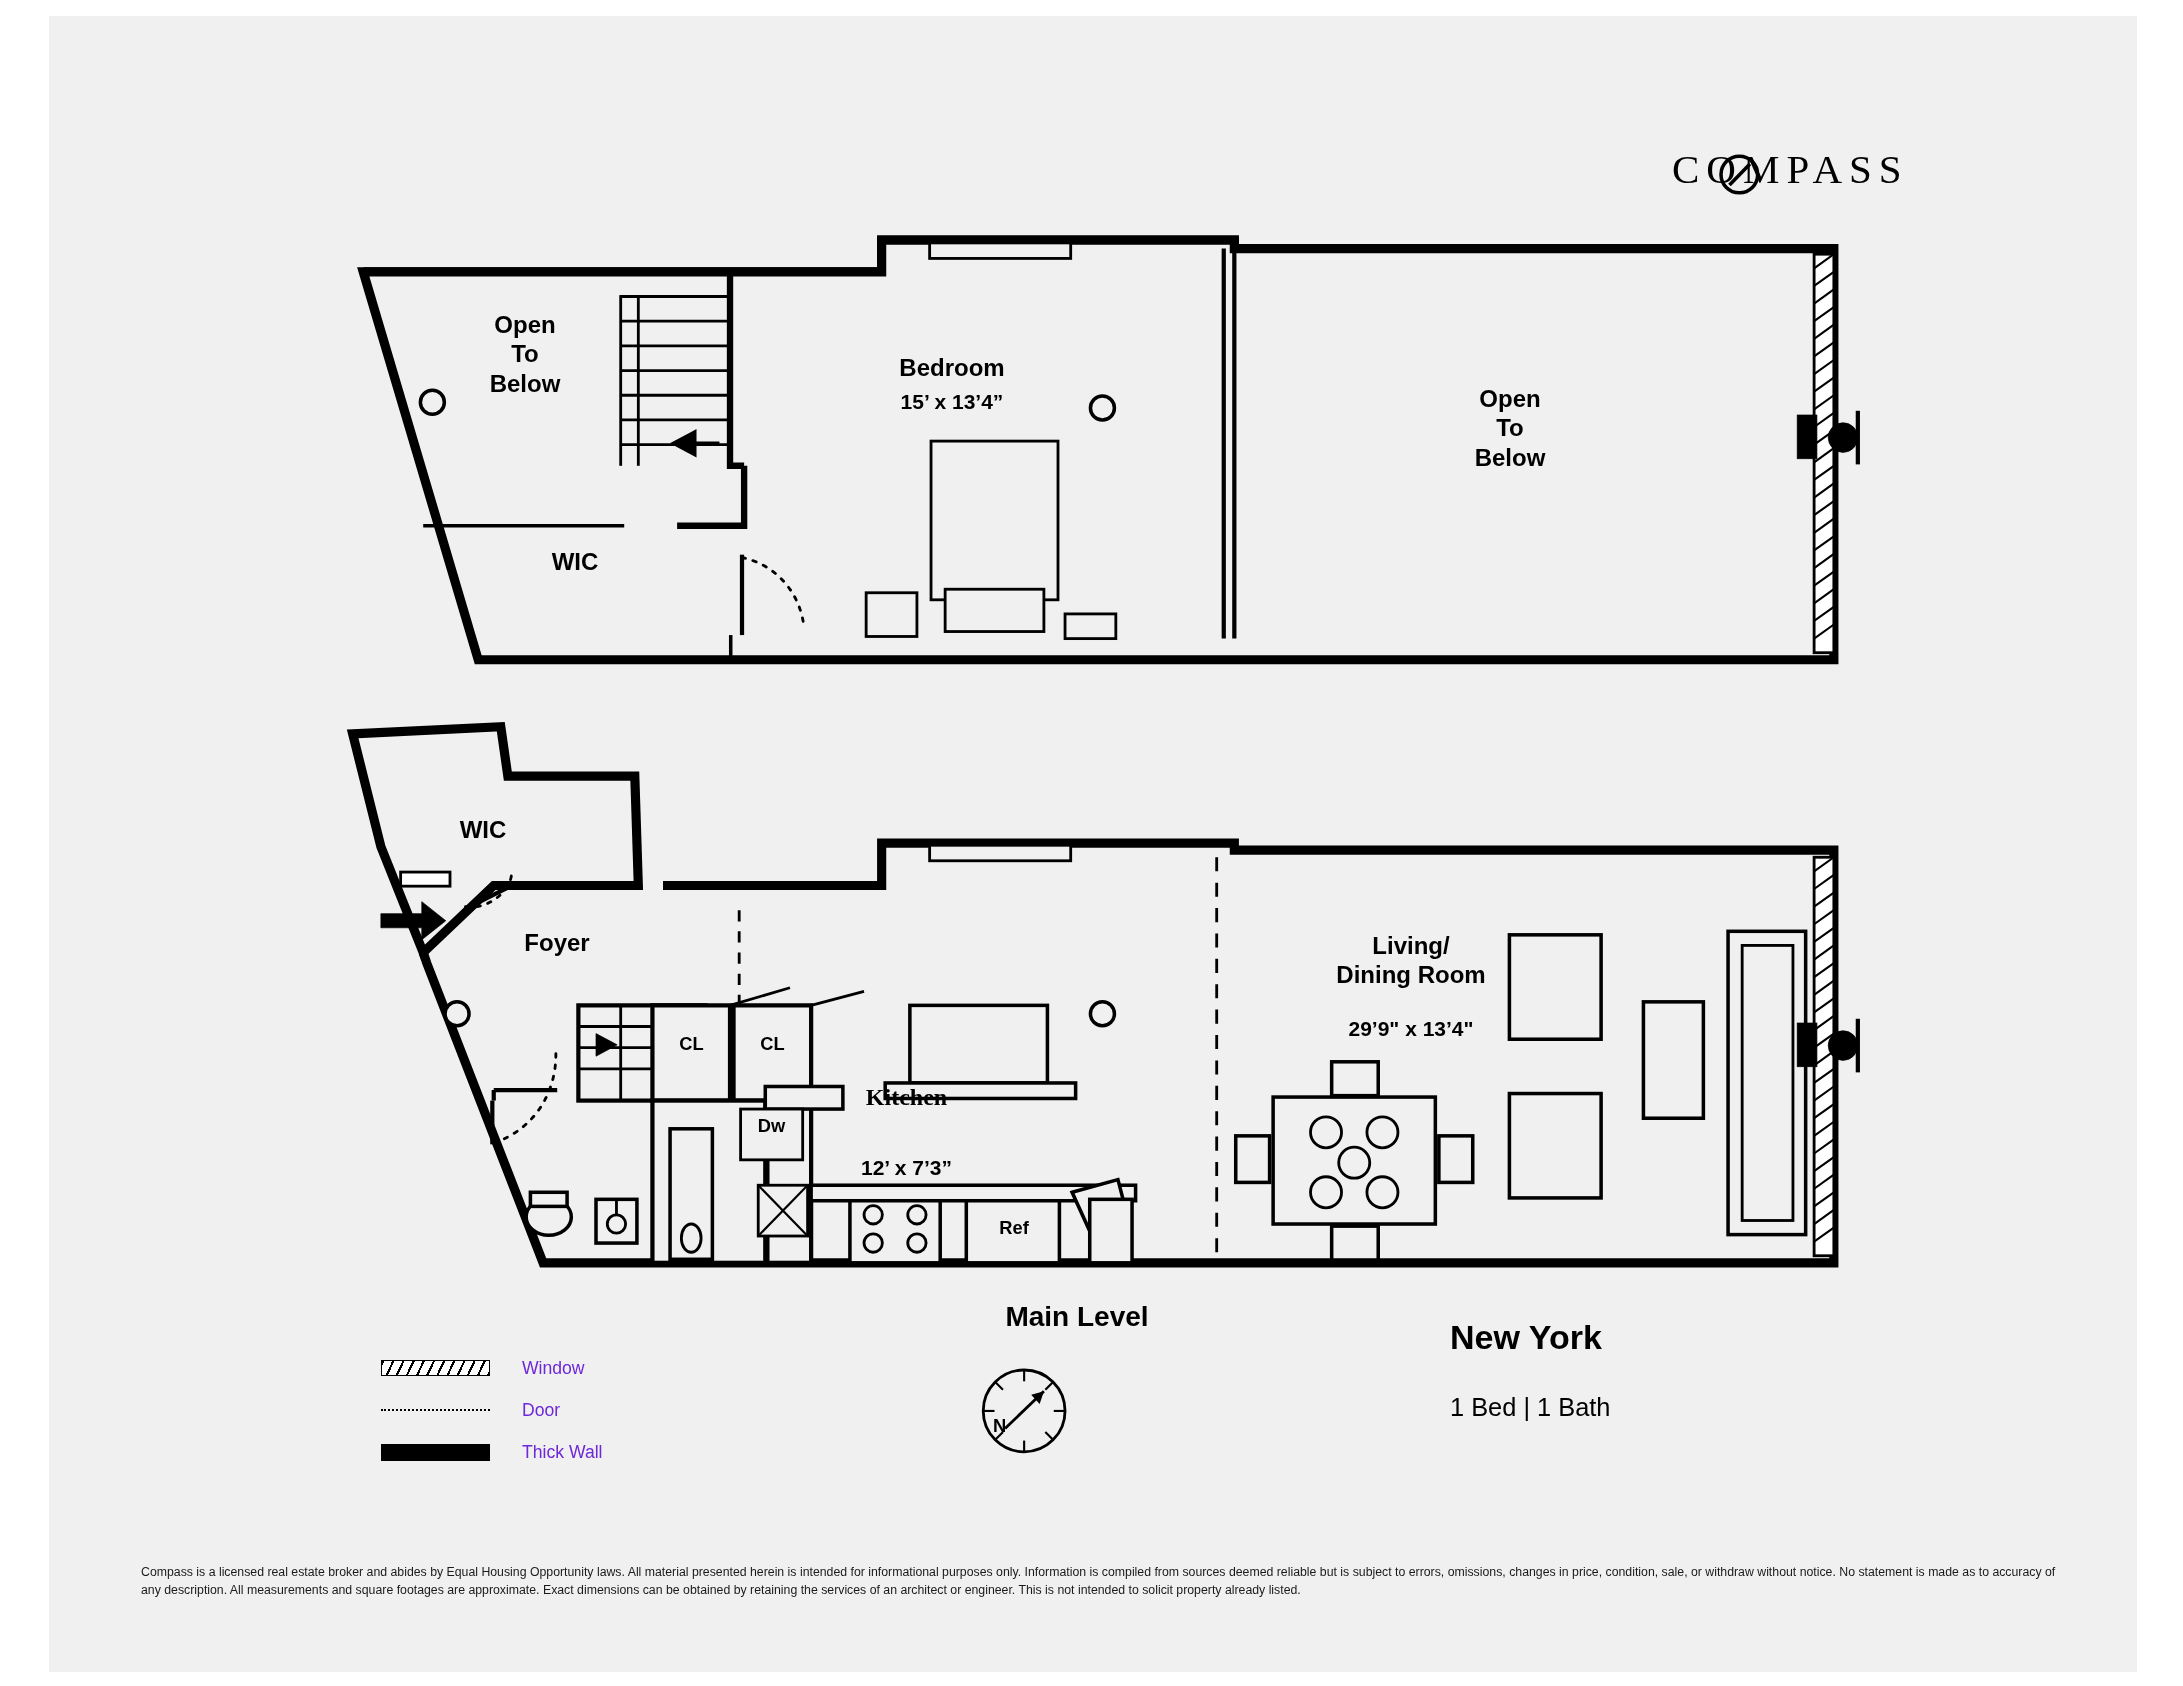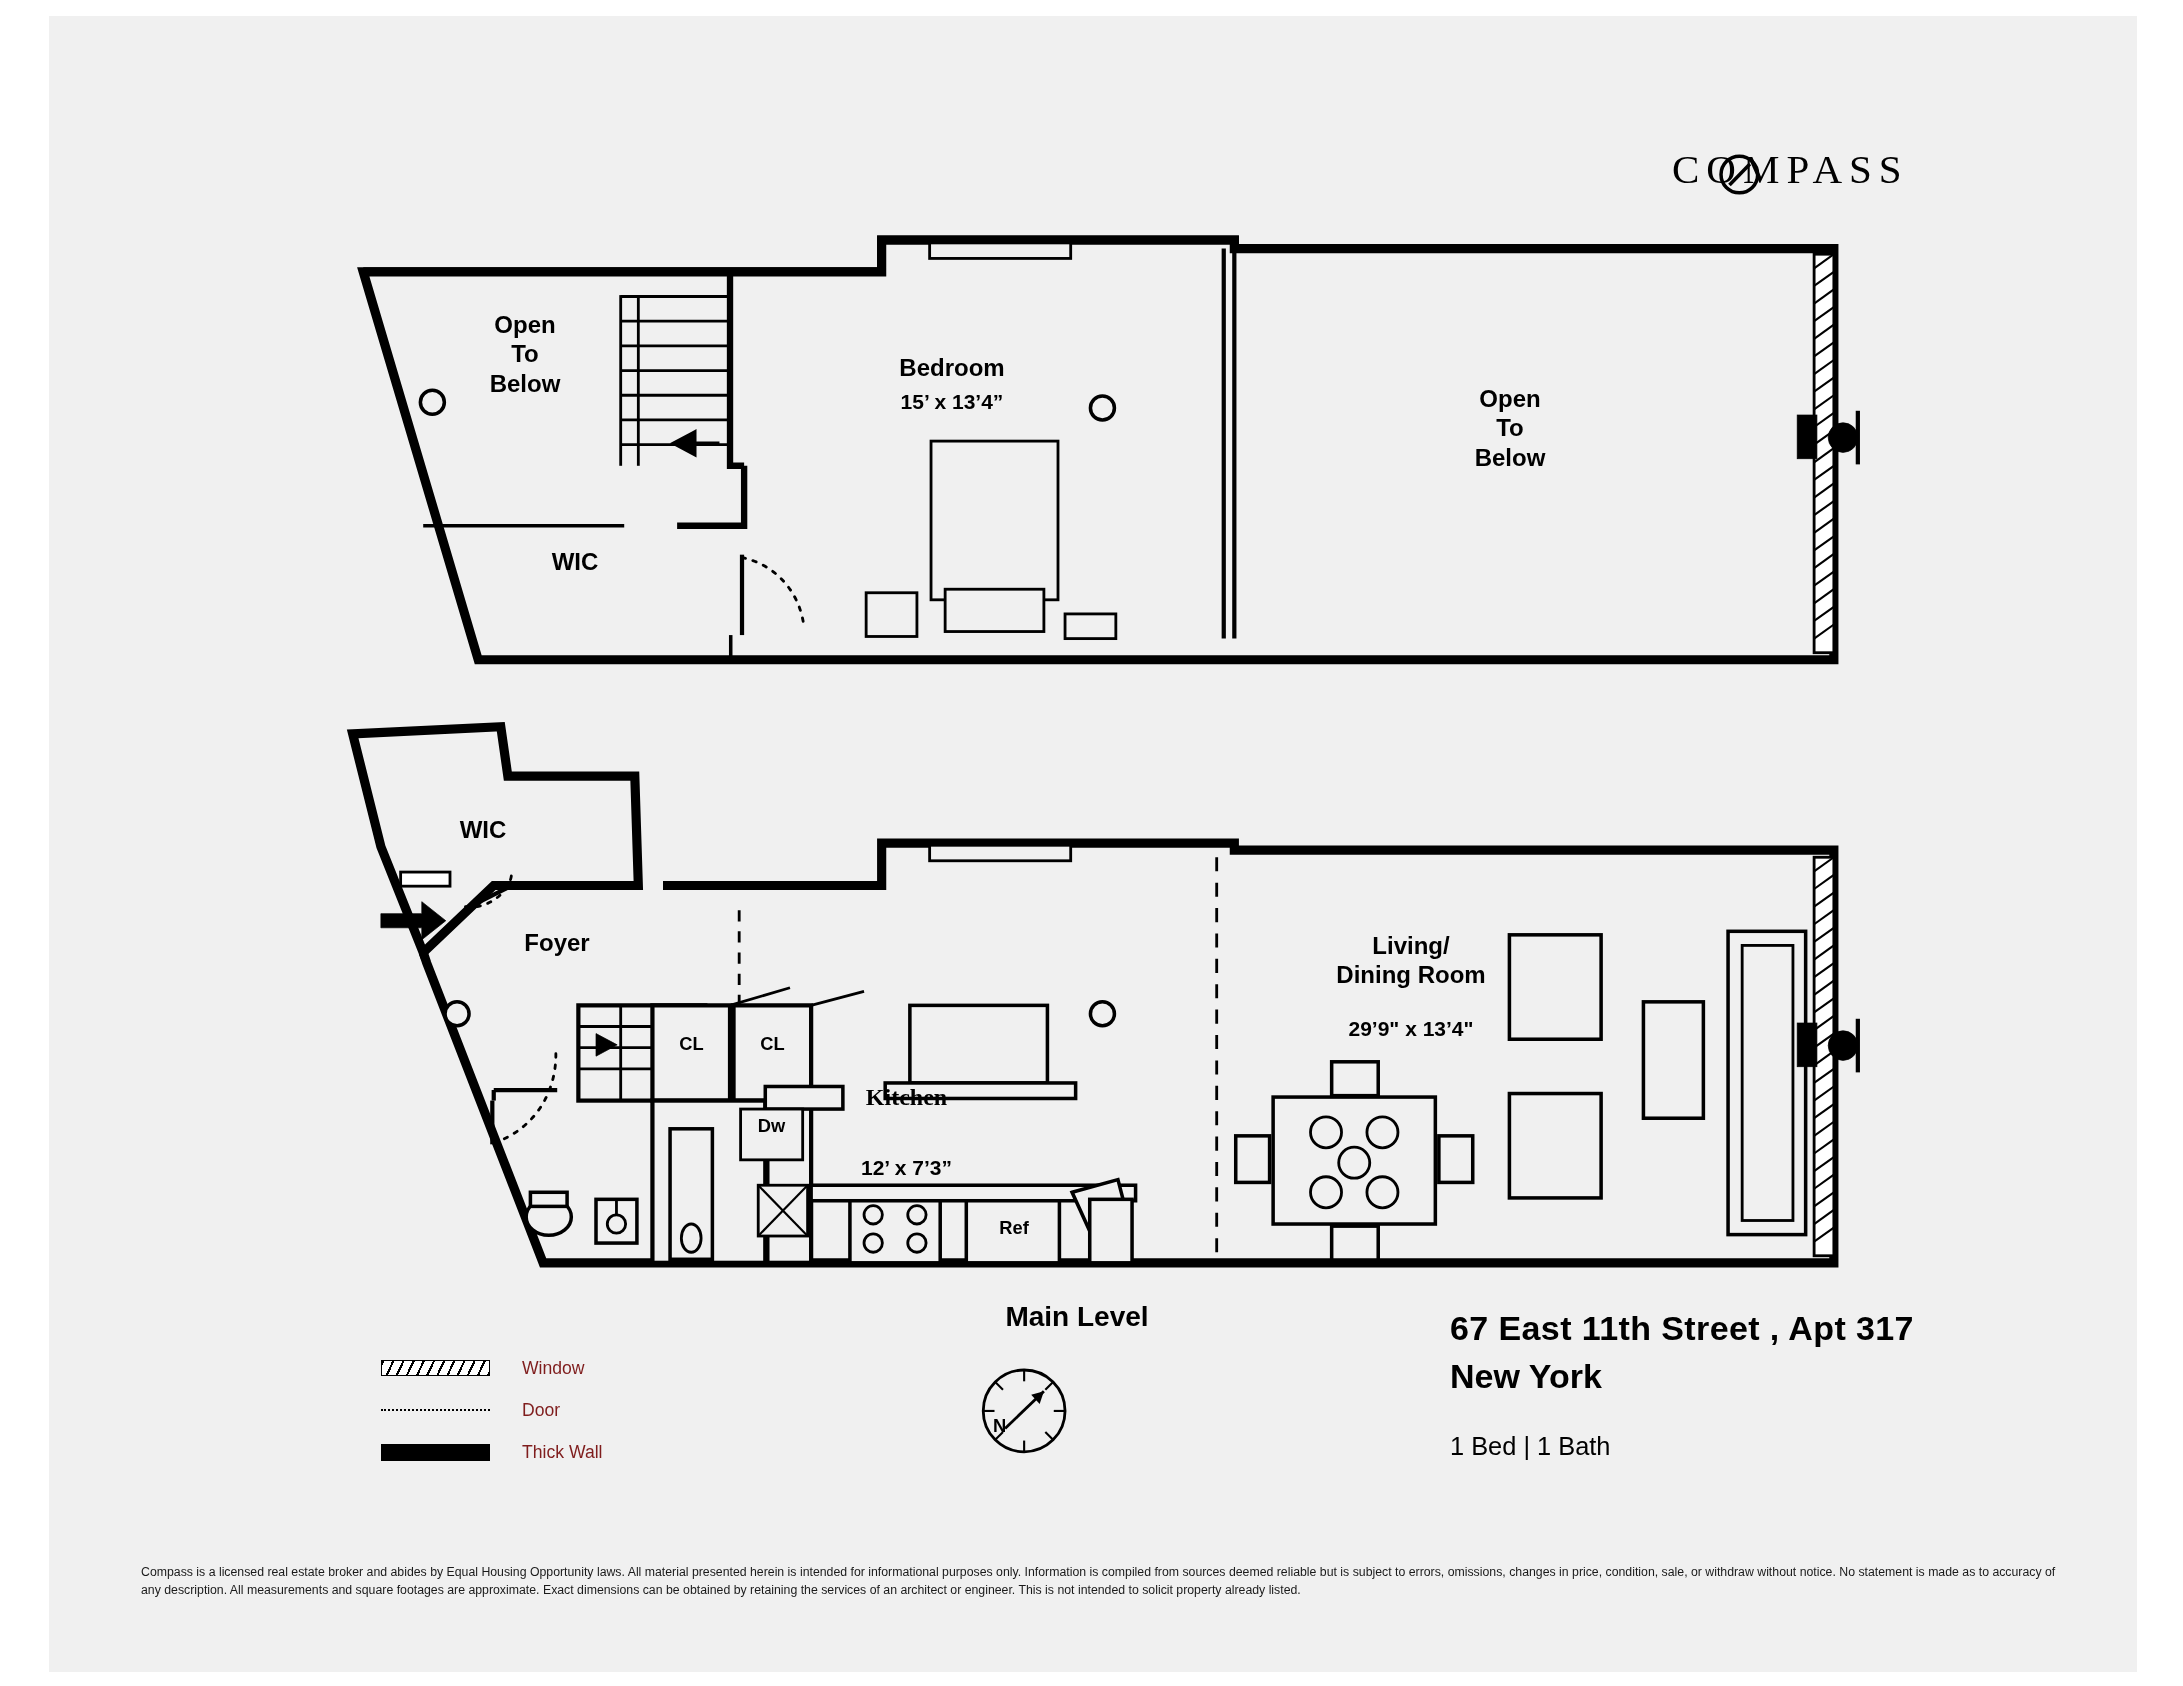--- a/index.html
+++ b/index.html
@@ -85,21 +85,21 @@
     border: 0.7px solid #000;
     box-sizing: border-box;
   }
   .sw-door {
     width: 109px; height: 0;
     border-top: 2.8px dotted #000;
   }
   .sw-wall {
     width: 109px; height: 17px; background: #000;
   }
-  .legend-text { font-size: 17.6px; color: #7f1d1d; }
+  .legend-text { font-size: 17.6px; color: #6d28d9; }
 
   
   .addr {
     position: absolute;
     left: 1450px;
     top: 1309px;
     color: #000;
   }
   .addr-line1 {
     font-size: 34px;
@@ -432,21 +432,20 @@
     </div>
     <div class="legend-row">
       <div class="legend-swatch">
           <div class="sw-wall"></div>
         </div>
       <div class="legend-text">Thick Wall</div>
     </div>
   </div>
 
   <div class="addr">
-    <div class="addr-line1">67 East 11th Street , Apt 317</div>
     <div class="addr-line2">New York</div>
     <div class="addr-line3">1 Bed | 1 Bath</div>
   </div>
 
   <div class="disclaimer">Compass is a licensed real estate broker and abides by Equal Housing Opportunity laws. All material presented herein is intended for informational purposes only. Information is compiled from sources deemed reliable but is subject to errors, omissions, changes in price, condition, sale, or withdraw without notice. No statement is made as to accuracy of any description. All measurements and square footages are approximate. Exact dimensions can be obtained by retaining the services of an architect or engineer. This is not intended to solicit property already listed.</div>
 
 </div>
 
 
 </body></html>

